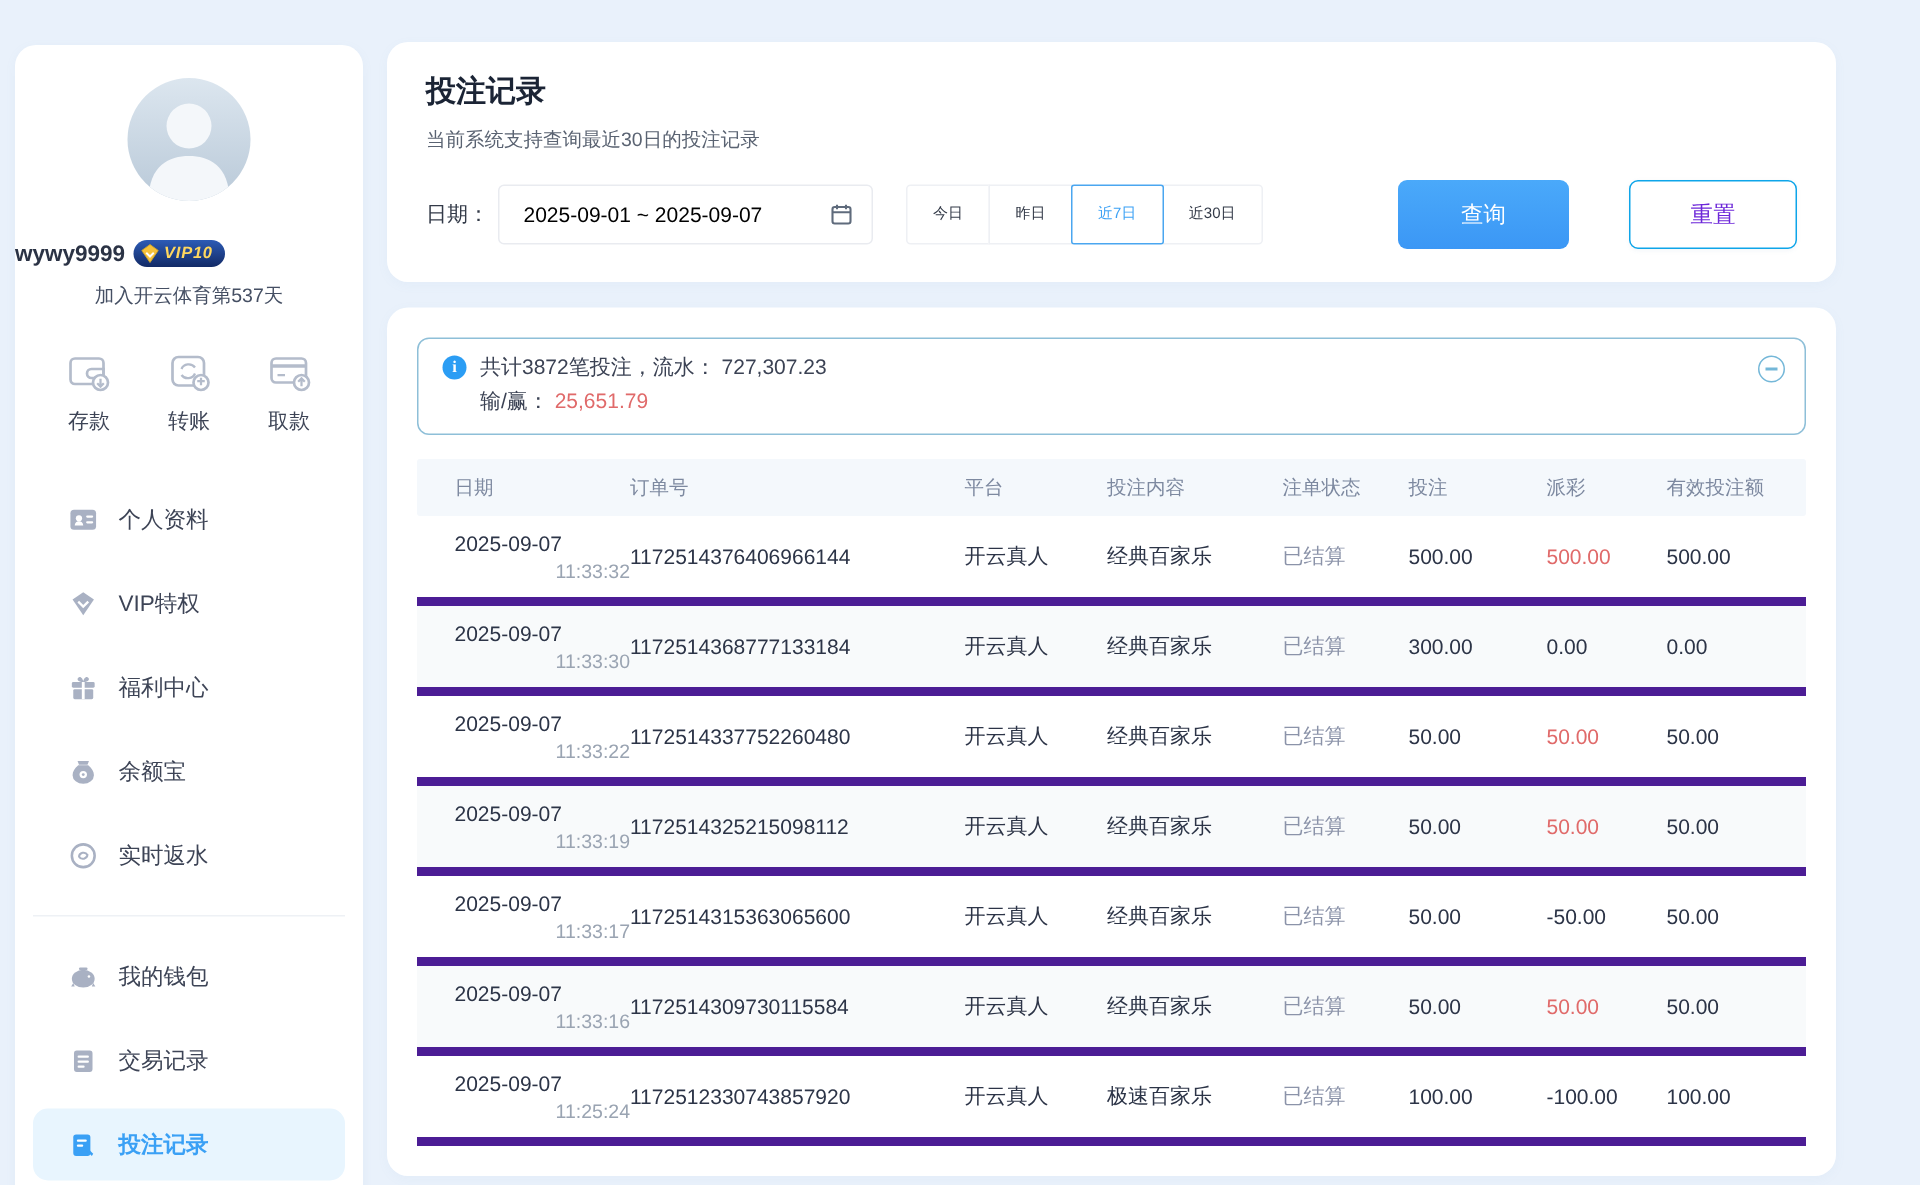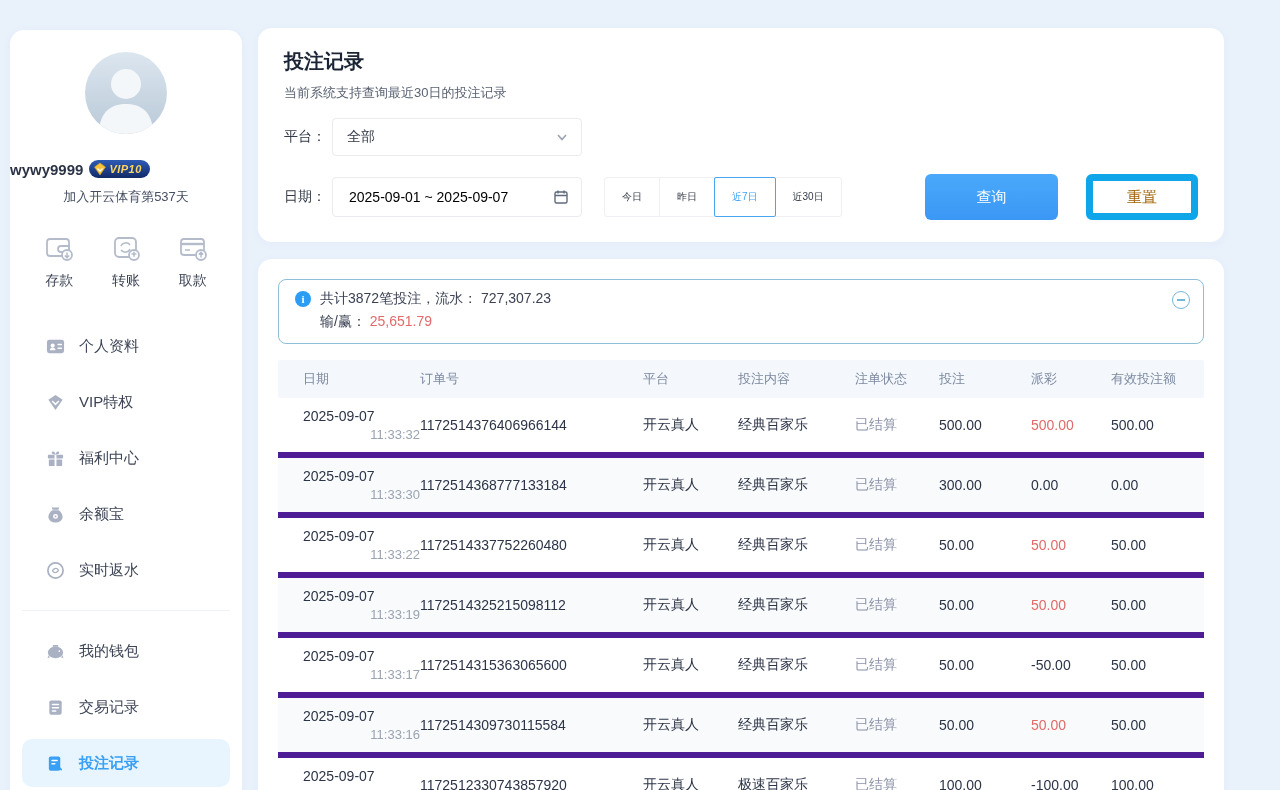--- a/index.html
+++ b/index.html
@@ -65,27 +65,27 @@
   .segmented { display:flex; margin-left:22px; }
   .seg {
     height:40px; line-height:38px; padding:0 17px; font-size:10px; color:#333a48;
     border:1px solid #eef0f4; background:#fff; cursor:pointer; margin-left:-1px; position:relative;
   }
   .seg:first-child { margin-left:0; border-radius:3px 0 0 3px; }
   .seg:last-child { border-radius:0 3px 3px 0; }
   .seg.active { border-color:#4aa6f0; color:#3da2f5; z-index:2; border-radius:2px; }
   .spacer { flex:1; }
   .btn-query {
-    width:133px; height:46px; border:none; border-radius:6px; cursor:pointer;
+    width:114px; height:46px; border:none; border-radius:6px; cursor:pointer;
     background:linear-gradient(180deg,#4aa9fa 0%,#3b97f5 100%);
     color:#fff; font-size:15px; font-family:inherit;
   }
   .btn-reset {
-    width:112px; height:46px; border:7px solid #0ea5e9; border-radius:6px; cursor:pointer;
-    background:#fff; color:#a16207; font-size:15px; margin-left:28px; font-family:inherit;
+    width:112px; height:46px; border:1px solid #0ea5e9; border-radius:6px; cursor:pointer;
+    background:#fff; color:#6d28d9; font-size:15px; margin-left:40px; font-family:inherit;
     box-shadow:0 1px 3px rgba(120,150,190,.08);
   }
   .results-card { margin-top:17px; padding:20px; min-height:560px; }
   .summary {
     border:1px solid #8ebfd8; border-radius:8px; padding:10px 16px 12px; position:relative;
   }
   .sum-line1 { display:flex; align-items:center; gap:9px; font-size:14px; color:#3b4254; }
   .info-icon {
     width:16px; height:16px; border-radius:50%; background:#2b9df4; color:#fff;
     font-size:11px; font-weight:700; display:flex; align-items:center; justify-content:center;
@@ -265,31 +265,20 @@
 
   </nav>
 </aside>
 
 <main class="main">
 
   <section class="card filter-card">
     <h1 class="page-title">投注记录</h1>
     <p class="page-subtitle">当前系统支持查询最近30日的投注记录</p>
 
-    <div class="frow platform">
-      <span class="flabel">平台：</span>
-      <div class="select-box">
-        <span>全部</span>
-        <span class="icon">
-          <svg width="14" height="14" viewBox="0 0 14 14" fill="none" stroke="#9aa3b2" stroke-width="1.6">
-            <path d="M3 5 L7 9.5 L11 5"></path>
-          </svg>
-        </span>
-      </div>
-    </div>
 
     <div class="frow dates">
       <span class="flabel">日期：</span>
       <div class="date-box">
         <span>2025-09-01  ~  2025-09-07</span>
         <span class="icon">
           <svg width="16" height="16" viewBox="0 0 16 16" fill="none" stroke="#5f6b7c" stroke-width="1.4">
             <rect x="2" y="3" width="12" height="11" rx="1.5"></rect>
             <path d="M5 1.5 v3 M11 1.5 v3 M2 6.5 h12"></path>
           </svg>

